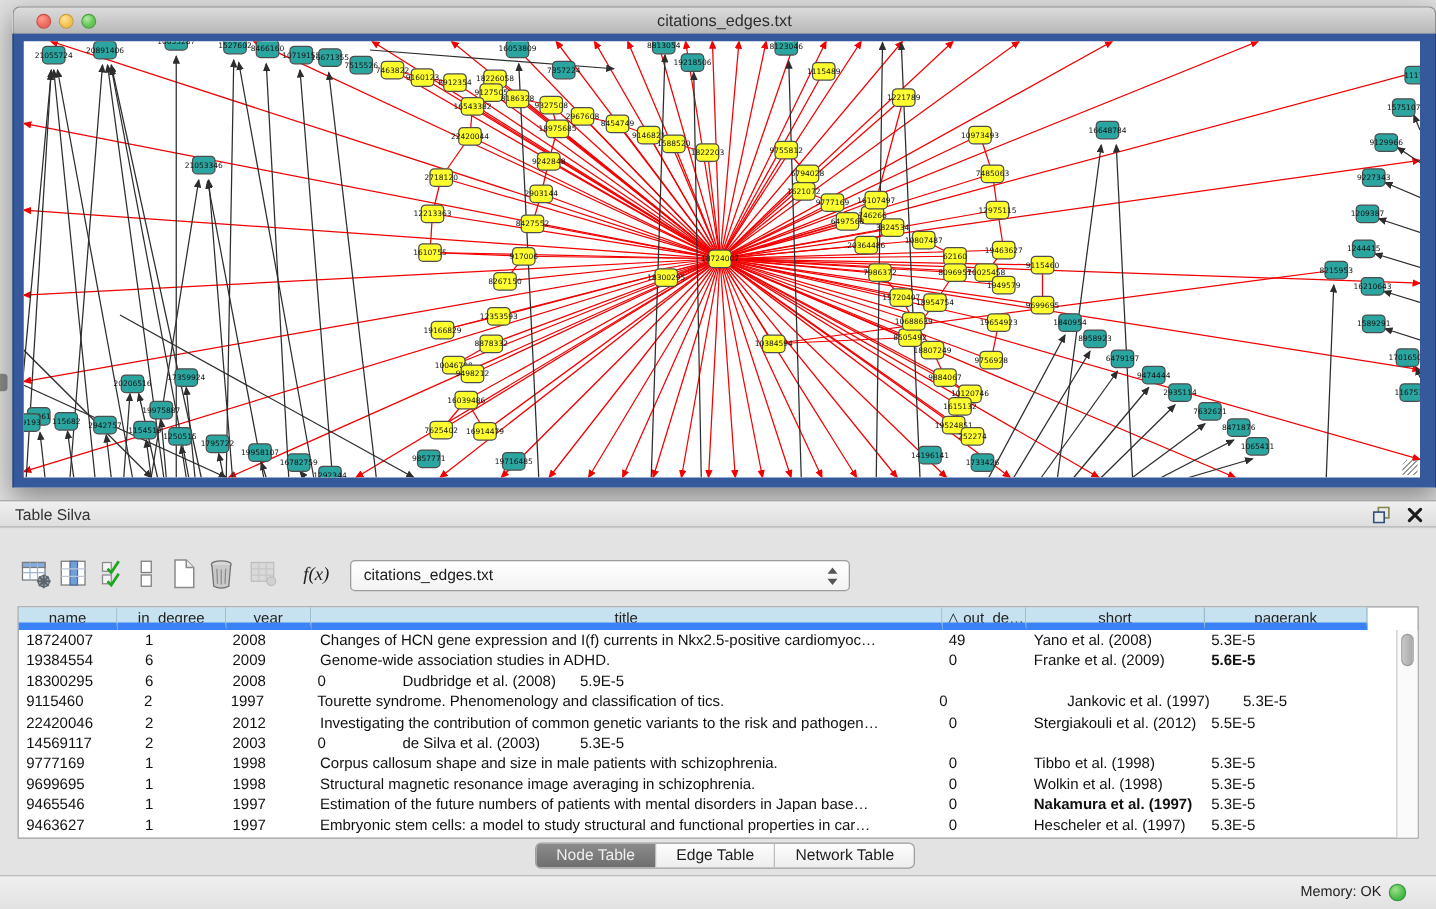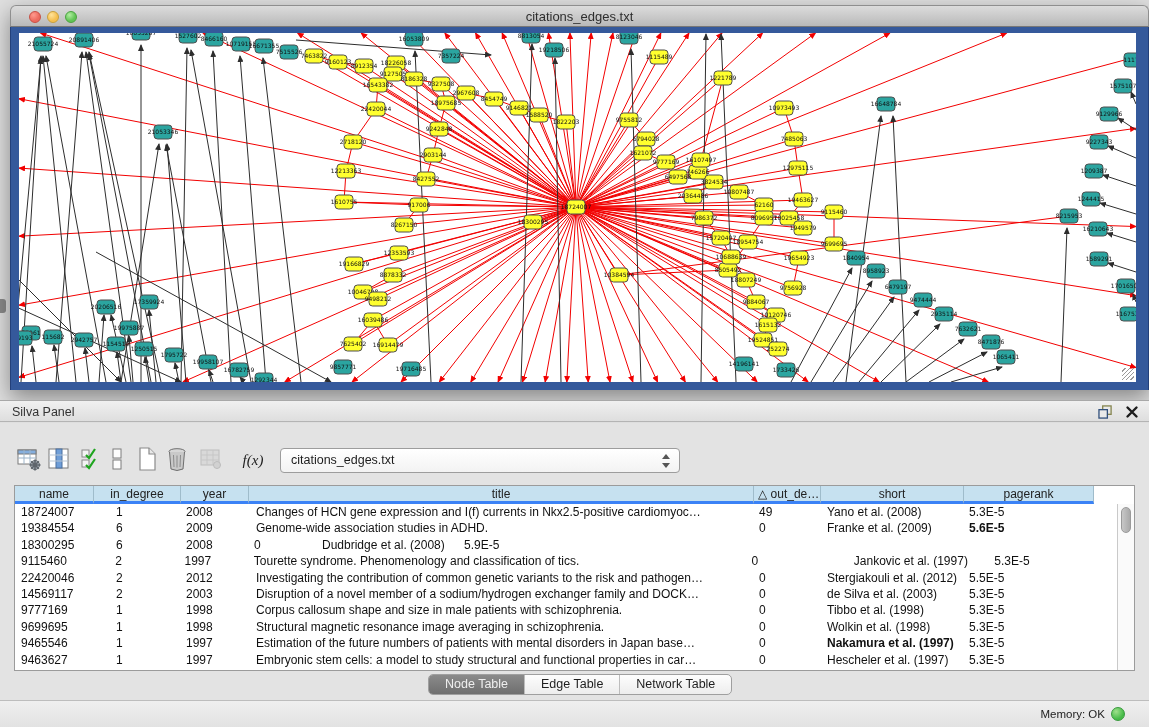--- a/index.html
+++ b/index.html
@@ -35,21 +35,21 @@
     background:linear-gradient(#ffffff,#f3f3f3);cursor:pointer;}
   .combo-label{position:absolute;left:10px;top:4px;font-size:12.5px;color:#1c1c1c;}
   .combo-arrows{position:absolute;right:9px;top:4px;width:9px;height:16px;}
   .combo-arrows .up{position:absolute;left:1px;top:1px;width:0;height:0;
     border-left:4px solid transparent;border-right:4px solid transparent;border-bottom:5px solid #555;}
   .combo-arrows .dn{position:absolute;left:1px;bottom:1px;width:0;height:0;
     border-left:4px solid transparent;border-right:4px solid transparent;border-top:5px solid #555;}
   .tablebox{position:absolute;left:14px;top:485px;width:1121px;height:186px;background:#fff;
     border:1px solid #9b9b9b;}
   .thead{position:absolute;left:0;top:0;width:1103px;height:18px;display:flex;}
-  .th{height:18px;background:#c6e1f0;border-right:1px solid #9fbccb;border-bottom:3px solid #3b82f6;
+  .th{height:18px;background:#c6e1f0;border-right:1px solid #9fbccb;border-bottom:6px solid #3b82f6;
     font-size:12px;color:#222;line-height:17px;text-align:center;overflow:hidden;white-space:nowrap;cursor:pointer;}
   .th.left{text-align:left;padding-left:4px;}
   .tbody{position:absolute;left:0;top:18px;width:1103px;height:166px;overflow:hidden;}
   .tr{display:flex;height:16.4px;cursor:default;}
   .td{font-size:12px;color:#111;line-height:16px;white-space:nowrap;overflow:hidden;}
   .vscroll{position:absolute;right:0;top:18px;width:17px;height:166px;background:#fafafa;border-left:1px solid #c9c9c9;}
   .vthumb{position:absolute;left:3px;top:3px;width:10px;height:26px;border-radius:5px;
     background:linear-gradient(90deg,#c7c7c7,#a9a9a9);border:1px solid #9a9a9a;cursor:pointer;}
   .tabs{position:absolute;left:428px;top:674px;height:21px;display:flex;border:1px solid #9f9f9f;border-radius:5px;
     overflow:hidden;background:linear-gradient(#fdfdfd,#ededed);}
@@ -795,21 +795,21 @@
               <rect x="566" y="200" width="18" height="14" rx="3.5" fill="#FFFF2E" stroke="#4d4d4d" stroke-width="1"></rect>
               <text x="575" y="209" text-anchor="middle" font-size="6px" fill="#111" font-family="DejaVu Sans, sans-serif">18724007</text>
             </g>
           </svg>
         <div class="grip"></div>
       </div>
     </div>
   </div>
 
   <div class="panel-header">
-    <span class="panel-title">Silva Panel</span>
+    <span class="panel-title">Table Silva</span>
     <svg class="ph-float" viewBox="0 0 16 15">
       <rect x="5" y="1" width="9" height="9" fill="none" stroke="#85854f" stroke-width="1.4"></rect>
       <rect x="1" y="5" width="9" height="9" fill="#e9e9e9" stroke="#32507c" stroke-width="1.4"></rect>
     </svg>
     <svg class="ph-close" viewBox="0 0 14 14">
       <path d="M2.5 2.5 L11.5 11.5 M11.5 2.5 L2.5 11.5" stroke="#1c1c1c" stroke-width="2.4" stroke-linecap="round"></path>
     </svg>
   </div>
 
   <div class="panel-body"></div>
@@ -929,21 +929,20 @@
           <div class="td" style="width: 68px; padding-left: 5px;">2012</div>
           <div class="td" style="width: 505px; padding-left: 7px;">Investigating the contribution of common genetic variants to the risk and pathogen…</div>
           <div class="td" style="width: 67px; padding-left: 5px;">0</div>
           <div class="td" style="width: 143px; padding-left: 6px;">Stergiakouli et al. (2012)</div>
           <div class="td" style="width: 130px; padding-left: 5px;">5.5E-5</div>
         </div>
         <div class="tr">
           <div class="td" style="width: 79px; padding-left: 6px;">14569117</div>
           <div class="td" style="width: 87px; padding-left: 22px;">2</div>
           <div class="td" style="width: 68px; padding-left: 5px;">2003</div>
-          <div class="td" style="width: 505px; padding-left: 7px;">Disruption of a novel member of a sodium/hydrogen exchanger family and DOCK…</div>
           <div class="td" style="width: 67px; padding-left: 5px;">0</div>
           <div class="td" style="width: 143px; padding-left: 6px;">de Silva et al. (2003)</div>
           <div class="td" style="width: 130px; padding-left: 5px;">5.3E-5</div>
         </div>
         <div class="tr">
           <div class="td" style="width: 79px; padding-left: 6px;">9777169</div>
           <div class="td" style="width: 87px; padding-left: 22px;">1</div>
           <div class="td" style="width: 68px; padding-left: 5px;">1998</div>
           <div class="td" style="width: 505px; padding-left: 7px;">Corpus callosum shape and size in male patients with schizophrenia.</div>
           <div class="td" style="width: 67px; padding-left: 5px;">0</div>

